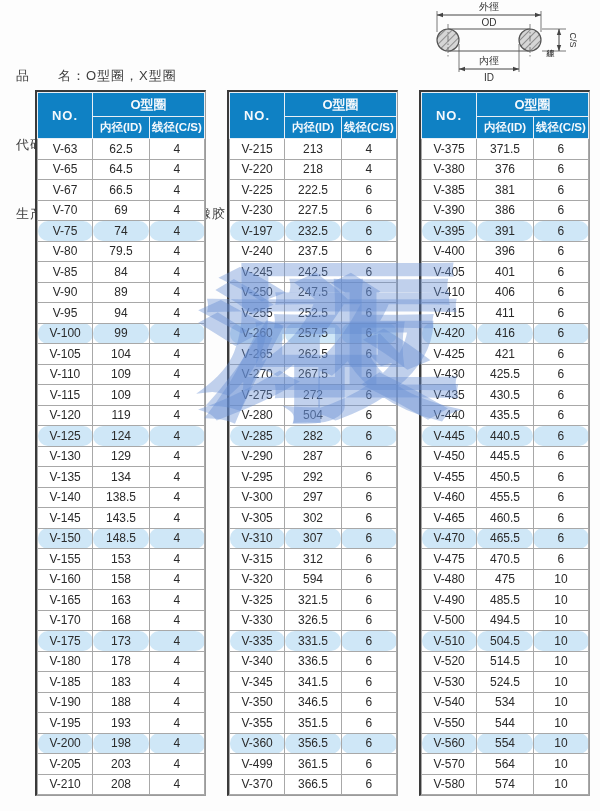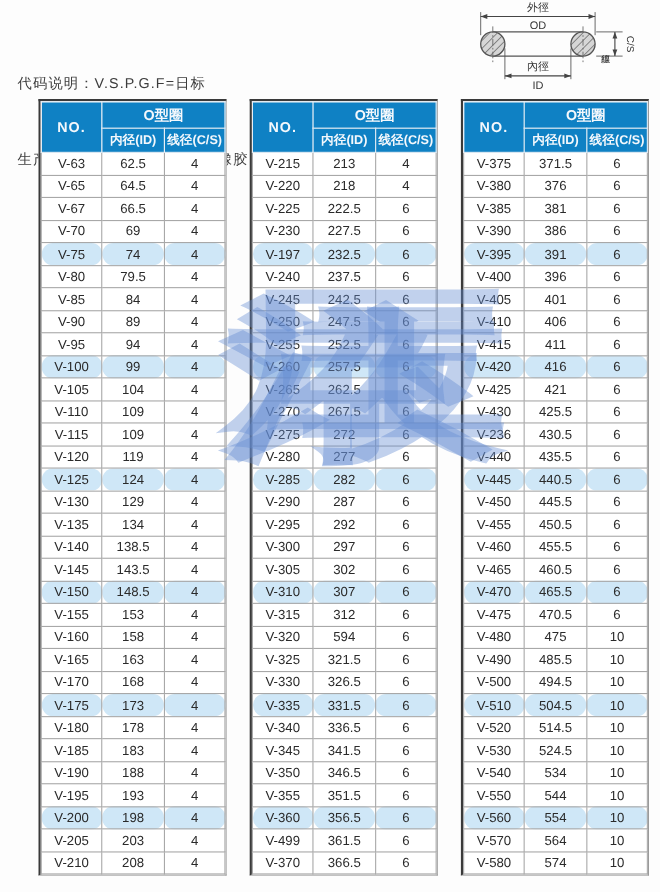--- a/index.html
+++ b/index.html
@@ -66,20 +66,21 @@
     z-index:9; pointer-events:none;
     white-space:pre;
   }
 </style>
 </head>
 <body style="--header-bg: #0f81c4; --highlight: #cfe7f7;">
 
 <div class="page">
 
   <div class="info">
+    <div>品　　名：O型圈，X型圈</div>
     <div>代码说明：V.S.P.G.F=日标</div>
     <div>生产材料：材料物性表中所有橡胶。</div>
   </div>
 
   <svg class="diagram" width="168" height="92" viewBox="0 0 168 92">
     <defs>
       <pattern id="hatch" width="5" height="5" patternUnits="userSpaceOnUse" patternTransform="rotate(45)">
         <rect width="5" height="5" fill="#d6d6d6"></rect>
         <line x1="0" y1="0" x2="0" y2="5" stroke="#7a7a7a" stroke-width="1.6"></line>
       </pattern>
@@ -380,21 +381,21 @@
               <td>267.5</td>
               <td>6</td>
             </tr>
             <tr>
               <td>V-275</td>
               <td>272</td>
               <td>6</td>
             </tr>
             <tr>
               <td>V-280</td>
-              <td>277</td>
+              <td>504</td>
               <td>6</td>
             </tr>
             <tr class="hl">
               <td>V-285</td>
               <td>282</td>
               <td>6</td>
             </tr>
             <tr>
               <td>V-290</td>
               <td>287</td>
@@ -556,21 +557,21 @@
               <td>V-425</td>
               <td>421</td>
               <td>6</td>
             </tr>
             <tr>
               <td>V-430</td>
               <td>425.5</td>
               <td>6</td>
             </tr>
             <tr>
-              <td>V-236</td>
+              <td>V-435</td>
               <td>430.5</td>
               <td>6</td>
             </tr>
             <tr>
               <td>V-440</td>
               <td>435.5</td>
               <td>6</td>
             </tr>
             <tr class="hl">
               <td>V-445</td>

